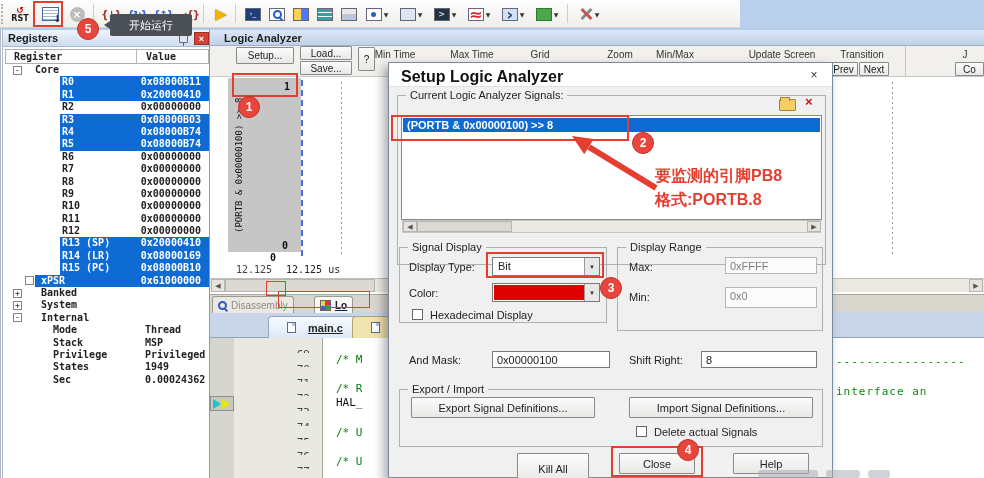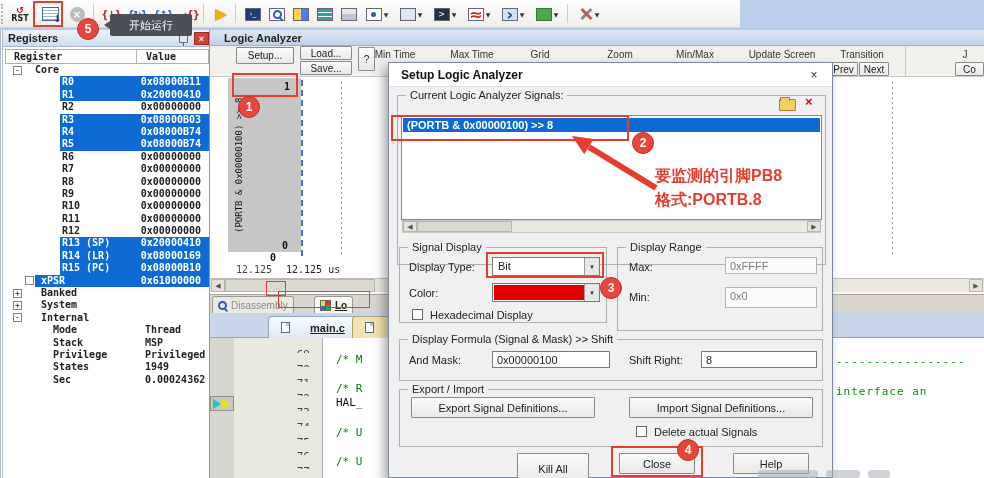--- a/index.html
+++ b/index.html
@@ -98,21 +98,21 @@
          display:flex;align-items:center;font-size:10px;padding:0 5px;gap:4px;}
   .mag{width:9px;height:9px;border:2px solid #2a5bbf;border-radius:50%;position:relative;}
   .mag::after{content:"";position:absolute;right:-3px;bottom:-3px;width:4px;height:2px;background:#2a5bbf;transform:rotate(45deg);}
   .la-ic{width:11px;height:11px;background:
      conic-gradient(#d33 0 25%,#3a3 0 50%,#36c 0 75%,#dd3 0);border:1px solid #666;}
 
   
   .editor{position:absolute;left:210px;top:312px;width:774px;height:166px;background:#fff;overflow:hidden;}
   .edtabs{position:absolute;left:0;top:0;width:100%;height:26px;background:#c9d6ea;border-bottom:1px solid #8fa3bf;}
   .edtab{position:absolute;top:4px;height:22px;border:1px solid #96a6c0;border-bottom:none;border-radius:4px 4px 0 0;
-         display:flex;align-items:center;gap:20px;font-size:11px;padding:0 12px;}
+         display:flex;align-items:center;gap:12px;font-size:11px;padding:0 18px;}
   .edtab.active{background:linear-gradient(#f8fbff,#dde8f6);font-weight:bold;}
   .edtab.t2{background:#f0e3ae;border-color:#b0a470;}
   .docic{width:9px;height:11px;background:#fff;border:1px solid #5b6b8c;position:relative;}
   .docic::after{content:"";position:absolute;right:0;top:0;width:3px;height:3px;background:#b9c6dd;}
   .ed-lines{position:absolute;left:0;top:26px;width:100%;}
   .eline{position:relative;height:14.6px;line-height:14.6px;font-family:"DejaVu Sans Mono",monospace;font-size:11px;
      background:linear-gradient(to right,#d6d6cf 0 24px,#e9e9e2 24px 112px,#a8a8a0 112px 113px,#fff 113px);}
   .eline .lno{position:absolute;left:24px;width:76px;text-align:right;color:#444;margin-top:10px;}
   .eline .lcode{position:absolute;left:126px;color:#111;white-space:pre;}
   .eline.comment .lcode{color:#0a7d0a;}
@@ -121,21 +121,21 @@
   .eline.marker .lmark::before{content:"";position:absolute;left:2px;top:2px;
      border-left:8px solid #14c8c8;border-top:5px solid transparent;border-bottom:5px solid transparent;}
   .eline.marker .lmark::after{content:"";position:absolute;left:11px;top:2px;
      border-left:8px solid #e8e800;border-top:5px solid transparent;border-bottom:5px solid transparent;}
   .gfrag{position:absolute;color:#0a8f0a;font-family:"DejaVu Sans Mono",monospace;font-size:11px;letter-spacing:1px;z-index:1;}
 
   
   .dialog{position:absolute;left:388px;top:62px;width:445px;height:416px;background:#f0f0f0;
           border:1px solid #7a8a9a;box-shadow:-4px 5px 10px rgba(0,0,0,.35);z-index:20;font-size:11px;}
   .dtitle{position:absolute;left:0;top:0;width:100%;height:24px;background:#fff;border-bottom:1px solid #e2e2e2;}
-  .dtitle span{position:absolute;left:12px;top:5px;font-size:12px;font-weight:600;color:#111;}
+  .dtitle span{position:absolute;left:12px;top:5px;font-size:16px;font-weight:600;color:#111;}
   .dclose{position:absolute;right:9px;top:3px;width:18px;height:18px;display:flex;align-items:center;
           justify-content:center;font-size:12px;color:#333;}
   .grpbox{position:absolute;border:1px solid #b0b0b0;}
   .grplabel{position:absolute;top:-7px;left:8px;background:#f0f0f0;padding:0 4px;font-size:11px;color:#222;white-space:nowrap;}
   .dlabel{position:absolute;font-size:11px;color:#222;white-space:nowrap;}
   .dinput{position:absolute;background:#fff;border:1px solid #7a7a7a;font-size:11px;
           font-family:"Liberation Sans",sans-serif;padding:1px 4px;line-height:14px;}
   .dinput.dis{background:#fbfbfb;border-color:#b5b5b5;color:#7d7d7d;}
   .combo{position:absolute;background:#fff;border:1px solid #7a7a7a;}
   .combo .cv{position:absolute;left:5px;top:2px;}
@@ -380,21 +380,21 @@
     <div class="latitle">Logic Analyzer</div>
     <div class="latools">
       <div class="btn" style="left:26px;top:1px;width:58px;height:17px;">Setup...</div>
       <div class="btn" style="left:90px;top:0;width:52px;height:14px;">Load...</div>
       <div class="btn" style="left:90px;top:15px;width:52px;height:14px;">Save...</div>
       <div class="btn" style="left:148px;top:1px;width:17px;height:24px;">?</div>
       <div class="lahead" style="left:155px;width:60px;">Min Time</div>
       <div class="lahead" style="left:230px;width:64px;">Max Time</div>
       <div class="lahead" style="left:305px;width:50px;">Grid</div>
       <div class="lahead" style="left:380px;width:60px;">Zoom</div>
-      <div class="lahead" style="left:453px;width:64px;">Min/Max</div>
+      <div class="lahead" style="left:433px;width:64px;">Min/Max</div>
       <div class="lahead" style="left:526px;width:92px;">Update Screen</div>
       <div class="lahead" style="left:620px;width:64px;">Transition</div>
       <div class="lahead" style="left:740px;width:30px;">J</div>
       <div style="position:absolute;left:695px;top:0;width:1px;height:30px;background:#c4c4c4;"></div>
       <div class="btn" style="left:619px;top:16px;width:29px;height:14px;">Prev</div>
       <div class="btn" style="left:649px;top:16px;width:30px;height:14px;">Next</div>
       <div class="btn" style="left:745px;top:16px;width:29px;height:14px;">Co</div>
     </div>
 
     <div class="plot-margin"></div>
@@ -530,23 +530,20 @@
     <span class="dlabel" style="left:41px;top:246px;">Hexadecimal Display</span>
 
     <div class="grpbox" style="left:228px;top:184px;width:206px;height:84px;">
       <span class="grplabel">Display Range</span>
     </div>
     <span class="dlabel" style="left:240px;top:198px;">Max:</span>
     <div class="dinput dis" style="left:336px;top:194px;width:92px;height:17px;">0xFFFF</div>
     <span class="dlabel" style="left:240px;top:228px;">Min:</span>
     <div class="dinput dis" style="left:336px;top:224px;width:92px;height:21px;">0x0</div>
 
-    <div class="grpbox" style="left:10px;top:276px;width:424px;height:42px;">
-      <span class="grplabel">Display Formula (Signal &amp; Mask) &gt;&gt; Shift</span>
-    </div>
     <span class="dlabel" style="left:20px;top:291px;">And Mask:</span>
     <div class="dinput" style="left:103px;top:288px;width:118px;height:17px;">0x00000100</div>
     <span class="dlabel" style="left:240px;top:291px;">Shift Right:</span>
     <div class="dinput" style="left:312px;top:288px;width:116px;height:17px;">8</div>
 
     <div class="grpbox" style="left:10px;top:326px;width:424px;height:58px;">
       <span class="grplabel">Export / Import</span>
     </div>
     <div class="btn" style="left:240px;top:334px;width:184px;height:21px;font-size:11px;">Import Signal Definitions...</div>
     <div class="btn" style="left:22px;top:334px;width:184px;height:21px;font-size:11px;">Export Signal Definitions...</div>

